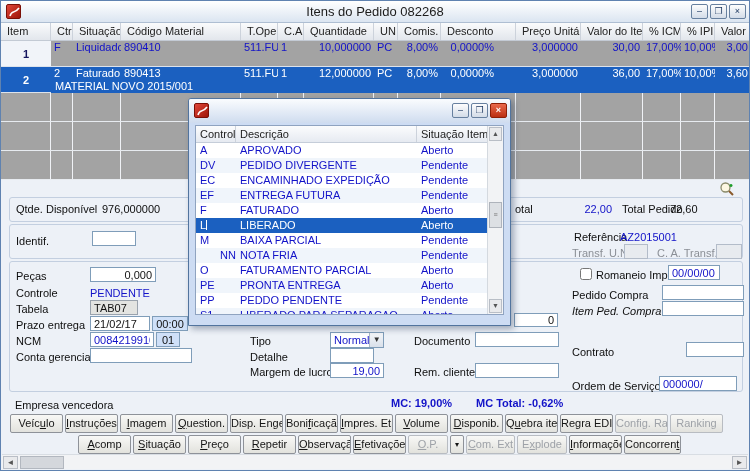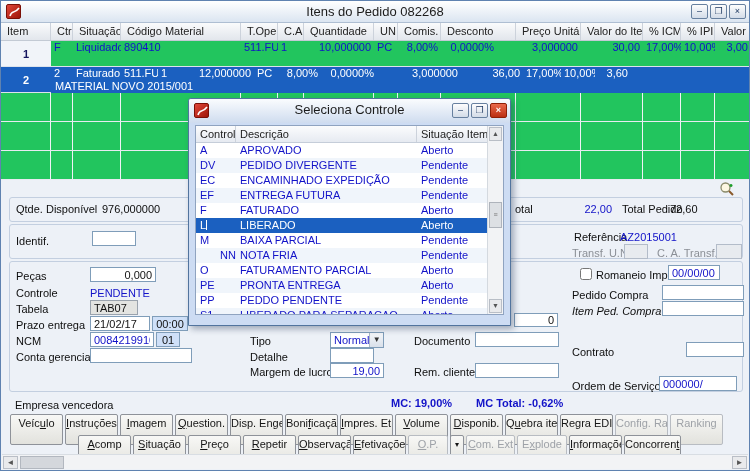--- a/index.html
+++ b/index.html
@@ -7,21 +7,21 @@
   #win{position:relative;width:750px;height:471px;background:#edf1f7;border:1px solid #5f82b0;overflow:hidden;}
   
   .titlebar{position:absolute;left:0;top:0;right:0;height:22px;background:linear-gradient(#ffffff,#dbe5f1);border-bottom:1px solid #aebed2;}
   .titlebar .ttl{position:absolute;left:0;right:0;top:3px;text-align:center;font-size:13px;color:#1c1c1c;}
   .appicon{position:absolute;left:5px;top:3px;width:15px;height:15px;background:linear-gradient(135deg,#e0473a,#9e1408);border:1px solid #7a0f06;border-radius:2px;}
   .appicon svg{position:absolute;left:1px;top:1px;}
   .winbtns{position:absolute;right:3px;top:3px;display:flex;gap:2px;}
   .wbtn{width:17px;height:15px;border:1px solid #67809f;background:linear-gradient(#fdfdfd,#d3dce8);font-size:9px;line-height:13px;text-align:center;color:#16325c;border-radius:2px;}
   .wbtn.close-red{background:linear-gradient(#ea6a4c,#bb2f12);color:#fff;border-color:#8d2008;font-weight:bold;}
   
-  #grid{position:absolute;left:0;top:22px;width:750px;background:#22c55e;}
+  #grid{position:absolute;left:0;top:22px;width:750px;background:#a3a3a3;}
   .ghead{display:flex;height:18px;background:linear-gradient(#fafbfc,#e2e6ec);border-bottom:1px solid #c3cad4;}
   .gh{font-size:11px;color:#222;padding:2px 0 0 6px;border-right:1px solid #ccd2db;overflow:hidden;white-space:nowrap;}
   .grow{display:flex;border-bottom:1px solid #dde3ec;height:26px;}
   .gitem{width:50px;text-align:center;font-weight:bold;color:#15155e;font-size:11px;line-height:26px;background:#f1f4f9;}
   .gbody{flex:1;}
   .gl1{display:flex;height:13px;}
   .gc{font-size:11px;line-height:13px;color:#1212c8;white-space:nowrap;overflow:hidden;padding:0 3px;}
   .gdesc{height:13px;font-size:11px;line-height:12px;color:#1212c8;background:#f1f4f9;padding-left:4px;}
   .grow.sel,.grow.sel .gitem,.grow.sel .gdesc{background:#1b60c0;color:#fff;}
   .grow.sel .gc{color:#fff;}
@@ -38,21 +38,21 @@
   .fld.blue{color:#1212c8;}
   .fld.grayed{background:#e3e4e1;border-color:#9aa3ad;}
   .fld.bluebg{background:#cfe0f8;text-align:center;}
   .fld.dis{background:#e8ebef;border-color:#b3bcc9;}
   .selectbox{position:absolute;height:16px;border:1px solid #7f9db9;background:#fff;display:flex;}
   .selectbox .seltxt{flex:1;font-size:11px;line-height:14px;color:#1212c8;padding-left:3px;}
   .selectbox .selarrow{width:15px;background:linear-gradient(#f4f6f9,#d9e0ea);border-left:1px solid #aab6c6;font-size:8px;line-height:14px;text-align:center;color:#333;}
   .chk{position:absolute;width:12px;height:12px;margin:0;}
   
   .btnrow{position:absolute;display:flex;gap:2px;}
-  .btn{height:31px;border:1px solid #8e9299;border-radius:2px;background:linear-gradient(#f8f8f6,#e2e2dd);font-size:11px;line-height:17px;text-align:center;color:#151515;white-space:nowrap;overflow:hidden;}
+  .btn{height:19px;border:1px solid #8e9299;border-radius:2px;background:linear-gradient(#f8f8f6,#e2e2dd);font-size:11px;line-height:17px;text-align:center;color:#151515;white-space:nowrap;overflow:hidden;}
   .btn u{text-decoration:underline;}
   .btn.dis{color:#9ea2a8;border-color:#b8bcc2;}
   .btn.arrow{font-size:8px;}
   
   .hscroll{position:absolute;left:1px;right:1px;bottom:1px;height:15px;background:#f2f3f5;border-top:1px solid #d8dde3;}
   .sbtn{position:absolute;top:1px;width:15px;height:13px;background:#e9eaec;border:1px solid #b9bec6;font-size:8px;line-height:11px;text-align:center;color:#555;}
   .hthumb{position:absolute;left:18px;top:1px;width:44px;height:13px;background:#d4d7dc;border:1px solid #b2b7bf;}
   
   #modal{position:absolute;left:187px;top:97px;width:323px;height:228px;background:#cddcf3;border:1px solid #52749e;border-radius:3px 3px 0 0;box-shadow:3px 3px 6px rgba(40,60,90,.4);}
   #modal .titlebar{height:24px;background:linear-gradient(#fafcfe,#cfdcef);border-bottom:none;border-radius:2px 2px 0 0;}
@@ -127,20 +127,21 @@
             <div class="gc" style="width: 36px; text-align: right;">3,00</div>
           </div>
         </div>
       </div>
       <div class="grow sel">
         <div class="gitem" style="width: 50px;">2</div>
         <div class="gbody">
           <div class="gl1">
             <div class="gc" style="width: 22px; text-align: left;">2</div>
             <div class="gc" style="width: 48px; text-align: left;">Faturado</div>
+            <div class="gc" style="width: 120px; text-align: left;">890413</div>
             <div class="gc" style="width: 37px; text-align: left;">511.FU</div>
             <div class="gc" style="width: 26px; text-align: left;">1</div>
             <div class="gc" style="width: 70px; text-align: right;">12,000000</div>
             <div class="gc" style="width: 24px; text-align: left;">PC</div>
             <div class="gc" style="width: 43px; text-align: right;">8,00%</div>
             <div class="gc" style="width: 75px; text-align: right; padding-right: 22px;">0,0000%</div>
             <div class="gc" style="width: 65px; text-align: right;">3,000000</div>
             <div class="gc" style="width: 62px; text-align: right;">36,00</div>
             <div class="gc" style="width: 38px; text-align: right;">17,00%</div>
             <div class="gc" style="width: 34px; text-align: right;">10,00%</div>
@@ -314,21 +315,20 @@
     <div class="sbtn" style="right:1px;">►</div>
   </div>
 
   <div id="modal">
     <div class="titlebar">
       <div class="appicon" style="top:4px;">
         <svg width="13" height="13" viewBox="0 0 13 13">
             <path d="M2 10 C4 3,6 9,11 2" stroke="#ffffff" stroke-width="1.6" fill="none"></path>
           </svg>
       </div>
-      <div class="ttl">Seleciona Controle</div>
       <div class="winbtns" style="top:4px;">
         <div class="wbtn">–</div>
         <div class="wbtn">❐</div>
         <div class="wbtn close-red">×</div>
       </div>
     </div>
     <div id="mlist">
       <div id="mlisthead" class="mhead">
           <div class="mh" style="width: 40px;">Controle</div>
           <div class="mh" style="width: 181px;">Descrição</div>

